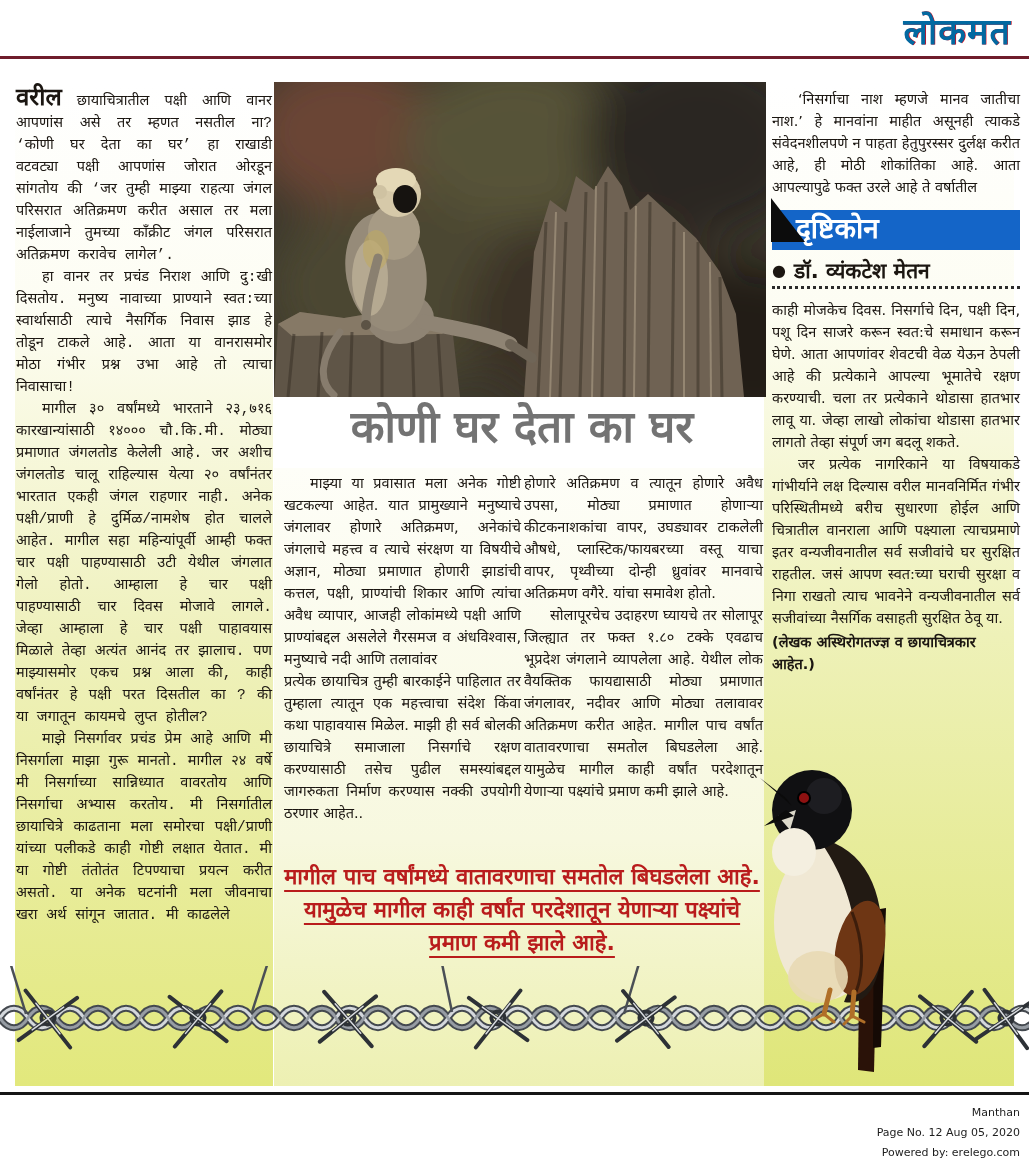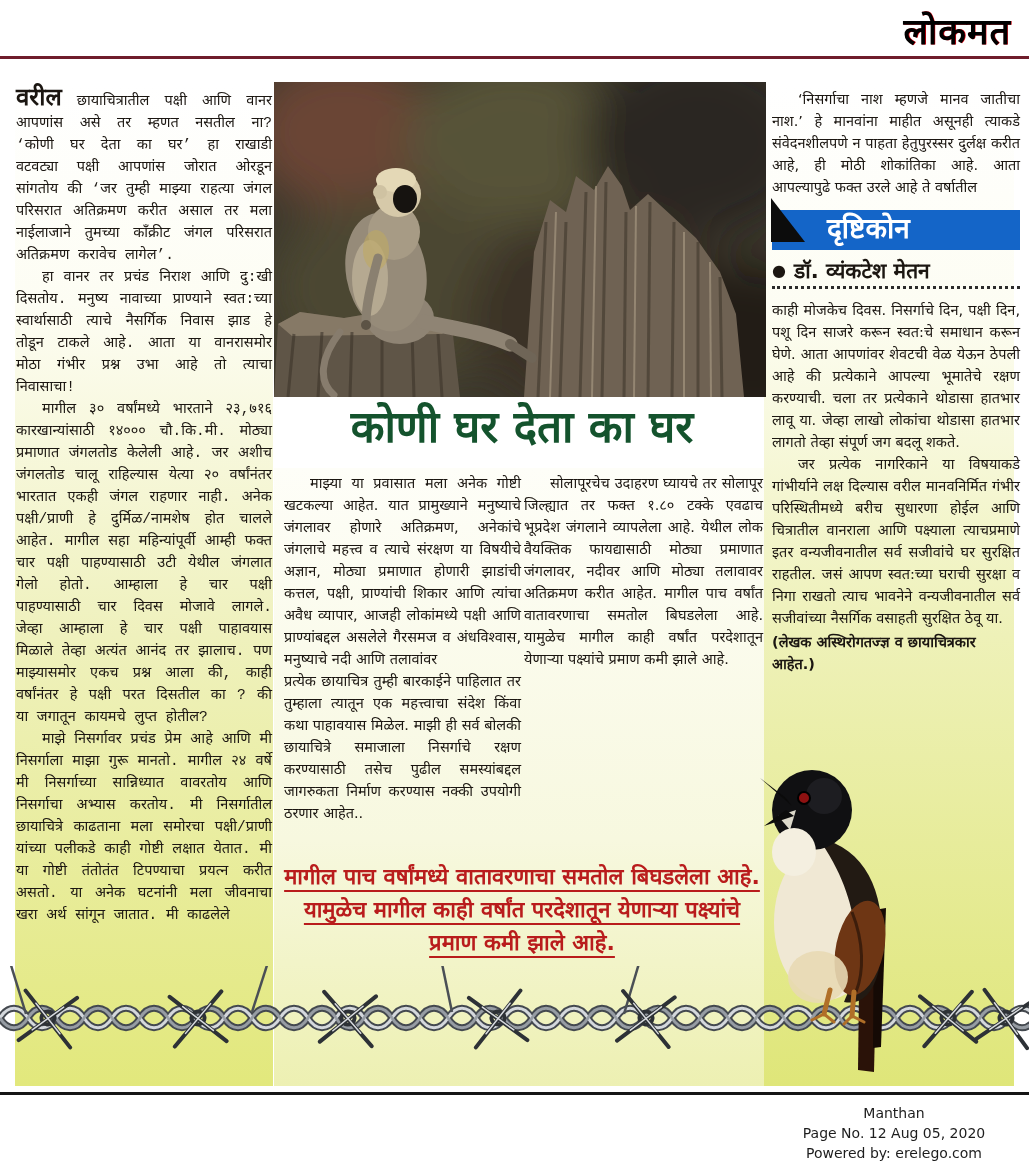--- a/index.html
+++ b/index.html
@@ -11,47 +11,47 @@
   .bg { position:absolute; z-index:1; }
   .bg-left   { left:15px; top:84px;  width:258px; height:1002px;
                background:linear-gradient(180deg,#ffffff 0%,#fdfdf3 22%,#eff1bd 55%,#e2e87c 100%); }
   .bg-right  { left:764px; top:84px; width:250px; height:1002px;
                background:linear-gradient(180deg,#ffffff 0%,#fdfdf3 22%,#eef1b8 55%,#dfe679 100%); }
   .bg-center { left:274px; top:468px; width:490px; height:618px;
                background:linear-gradient(180deg,#fefef8 0%,#f7f8df 60%,#edf0b2 100%); }
 
   
   .masthead { position:absolute; right:18px; top:6px; z-index:3;
-              font-size:36px; font-weight:bold; color:#000000;
+              font-size:36px; font-weight:bold; color:#0369a1;
               text-shadow:0.6px 0 #e60010; letter-spacing:1px; }
   .header-rule { position:absolute; left:0; top:56px; width:1029px; height:3px;
                  background:#6f1d2b; z-index:3; }
 
   
   .photo-wrap { position:absolute; left:274px; top:82px; width:492px; height:315px; z-index:2; }
   .photo-wrap svg { display:block; width:100%; height:100%; }
 
   
   .headline { position:absolute; left:276px; top:398px; width:492px; z-index:3;
-              text-align:center; font-size:44px; font-weight:bold; color:#14532d; line-height:1.3; }
+              text-align:center; font-size:44px; font-weight:bold; color:#737373; line-height:1.3; }
 
   
   .col { position:absolute; z-index:3; text-align:justify; color:#1b1611;
          font-size:14.5px; line-height:22px; }
   #col-left  { left:16px;  top:88px;  width:256px;font-family:Liberation Mono, monospace; }
   #col-a     { left:284px; top:472px; width:237px; }
   #col-b     { left:524px; top:472px; width:239px; }
   #col-right { left:772px; top:88px;  width:248px; }
   .para { margin:0; }
   .para.indent { text-indent:26px; }
   .lead-word { font-size:24px; font-weight:bold; }
 
   
   .viewpoint-box { position:relative; margin:12px 0 4px; background:#1465c8; color:#ffffff;
-                   font-size:28px; font-weight:bold; padding:8px 8px 10px 55px; }
+                   font-size:28px; font-weight:bold; padding:8px 8px 10px 24px; }
   .corner-fold { position:absolute; left:-1px; top:-12px; width:34px; height:44px;
                  background:#0c0c0c; clip-path:polygon(0 0,100% 100%,0 100%); }
   .author-row { display:flex; align-items:center; gap:8px; margin:10px 0 4px;
                 font-weight:bold; font-size:21px; }
   .bullet { font-size:16px; line-height:1; }
   .dotted-rule { height:0; border-bottom:3px dotted #2c2c2c; margin:2px 0 10px; }
 
   
   .bird-gap { float:left; width:138px; height:250px; margin:4px 6px 0 0; }
   .byline-note { margin:2px 0 0; text-align:left; font-weight:bold; }
@@ -64,21 +64,21 @@
 
   
   .wire-wrap { position:absolute; left:0; top:966px; width:1029px; height:104px; z-index:6; }
   .bird-wrap { position:absolute; left:760px; top:752px; width:250px; height:330px; z-index:7; }
   .wire-wrap svg, .bird-wrap svg { display:block; width:100%; height:100%; }
 
   
   .footer-rule { position:absolute; left:0; top:1092px; width:1029px; height:3px;
                  background:#151515; z-index:3; }
   .footer { position:absolute; left:768px; top:1103px; width:252px; z-index:3;
-            text-align:center; font-size:14px; line-height:20px; color:#1d1d1d; }
+            text-align:right; font-size:11px; line-height:20px; color:#1d1d1d; }
 </style>
 </head>
 <body>
 
 <div class="page">
 
   <div class="bg bg-left"></div>
   <div class="bg bg-center"></div>
   <div class="bg bg-right"></div>
 
@@ -158,20 +158,21 @@
     <p class="para indent">मागील ३० वर्षांमध्ये भारताने २३,७१६ कारखान्यांसाठी १४००० चौ.कि.मी. मोठ्या प्रमाणात जंगलतोड केलेली आहे. जर अशीच जंगलतोड चालू राहिल्यास येत्या २० वर्षांनंतर भारतात एकही जंगल राहणार नाही. अनेक पक्षी/प्राणी हे दुर्मिळ/नामशेष होत चालले आहेत. मागील सहा महिन्यांपूर्वी आम्ही फक्त चार पक्षी पाहण्यासाठी उटी येथील जंगलात गेलो होतो. आम्हाला हे चार पक्षी पाहण्यासाठी चार दिवस मोजावे लागले. जेव्हा आम्हाला हे चार पक्षी पाहावयास मिळाले तेव्हा अत्यंत आनंद तर झालाच. पण माझ्यासमोर एकच प्रश्न आला की, काही वर्षांनंतर हे पक्षी परत दिसतील का ? की या जगातून कायमचे लुप्त होतील?</p>
     <p class="para indent">माझे निसर्गावर प्रचंड प्रेम आहे आणि मी निसर्गाला माझा गुरू मानतो. मागील २४ वर्षे मी निसर्गाच्या सान्निध्यात वावरतोय आणि निसर्गाचा अभ्यास करतोय. मी निसर्गातील छायाचित्रे काढताना मला समोरचा पक्षी/प्राणी यांच्या पलीकडे काही गोष्टी लक्षात येतात. मी या गोष्टी तंतोतंत टिपण्याचा प्रयत्न करीत असतो. या अनेक घटनांनी मला जीवनाचा खरा अर्थ सांगून जातात. मी काढलेले</p>
   </div>
 
   <div class="col" id="col-a">
     <p class="para indent">माझ्या या प्रवासात मला अनेक गोष्टी खटकल्या आहेत. यात प्रामुख्याने मनुष्याचे जंगलावर होणारे अतिक्रमण, अनेकांचे जंगलाचे महत्त्व व त्याचे संरक्षण या विषयीचे अज्ञान, मोठ्या प्रमाणात होणारी झाडांची कत्तल, पक्षी, प्राण्यांची शिकार आणि त्यांचा अवैध व्यापार, आजही लोकांमध्ये पक्षी आणि प्राण्यांबद्दल असलेले गैरसमज व अंधविश्वास, मनुष्याचे नदी आणि तलावांवर</p>
     <p class="para">प्रत्येक छायाचित्र तुम्ही बारकाईने पाहिलात तर तुम्हाला त्यातून एक महत्त्वाचा संदेश किंवा कथा पाहावयास मिळेल. माझी ही सर्व बोलकी छायाचित्रे समाजाला निसर्गाचे रक्षण करण्यासाठी तसेच पुढील समस्यांबद्दल जागरुकता निर्माण करण्यास नक्की उपयोगी ठरणार आहेत..</p>
   </div>
 
   <div class="col" id="col-b">
+    <p class="para">होणारे अतिक्रमण व त्यातून होणारे अवैध उपसा, मोठ्या प्रमाणात होणाऱ्या कीटकनाशकांचा वापर, उघड्यावर टाकलेली औषधे, प्लास्टिक/फायबरच्या वस्तू याचा वापर, पृथ्वीच्या दोन्ही ध्रुवांवर मानवाचे अतिक्रमण वगैरे. यांचा समावेश होतो.</p>
     <p class="para indent">सोलापूरचेच उदाहरण घ्यायचे तर सोलापूर जिल्ह्यात तर फक्त १.८० टक्के एवढाच भूप्रदेश जंगलाने व्यापलेला आहे. येथील लोक वैयक्तिक फायद्यासाठी मोठ्या प्रमाणात जंगलावर, नदीवर आणि मोठ्या तलावावर अतिक्रमण करीत आहेत. मागील पाच वर्षांत वातावरणाचा समतोल बिघडलेला आहे. यामुळेच मागील काही वर्षांत परदेशातून येणाऱ्या पक्ष्यांचे प्रमाण कमी झाले आहे.</p>
   </div>
 
   <div class="col" id="col-right">
     <p class="para indent">‘निसर्गाचा नाश म्हणजे मानव जातीचा नाश.’ हे मानवांना माहीत असूनही त्याकडे संवेदनशीलपणे न पाहता हेतुपुरस्सर दुर्लक्ष करीत आहे, ही मोठी शोकांतिका आहे. आता आपल्यापुढे फक्त उरले आहे ते वर्षातील</p>
     <div class="viewpoint-box">
       <span class="corner-fold"></span>
       <span>दृष्टिकोन</span>
     </div>
     <div class="author-row">

